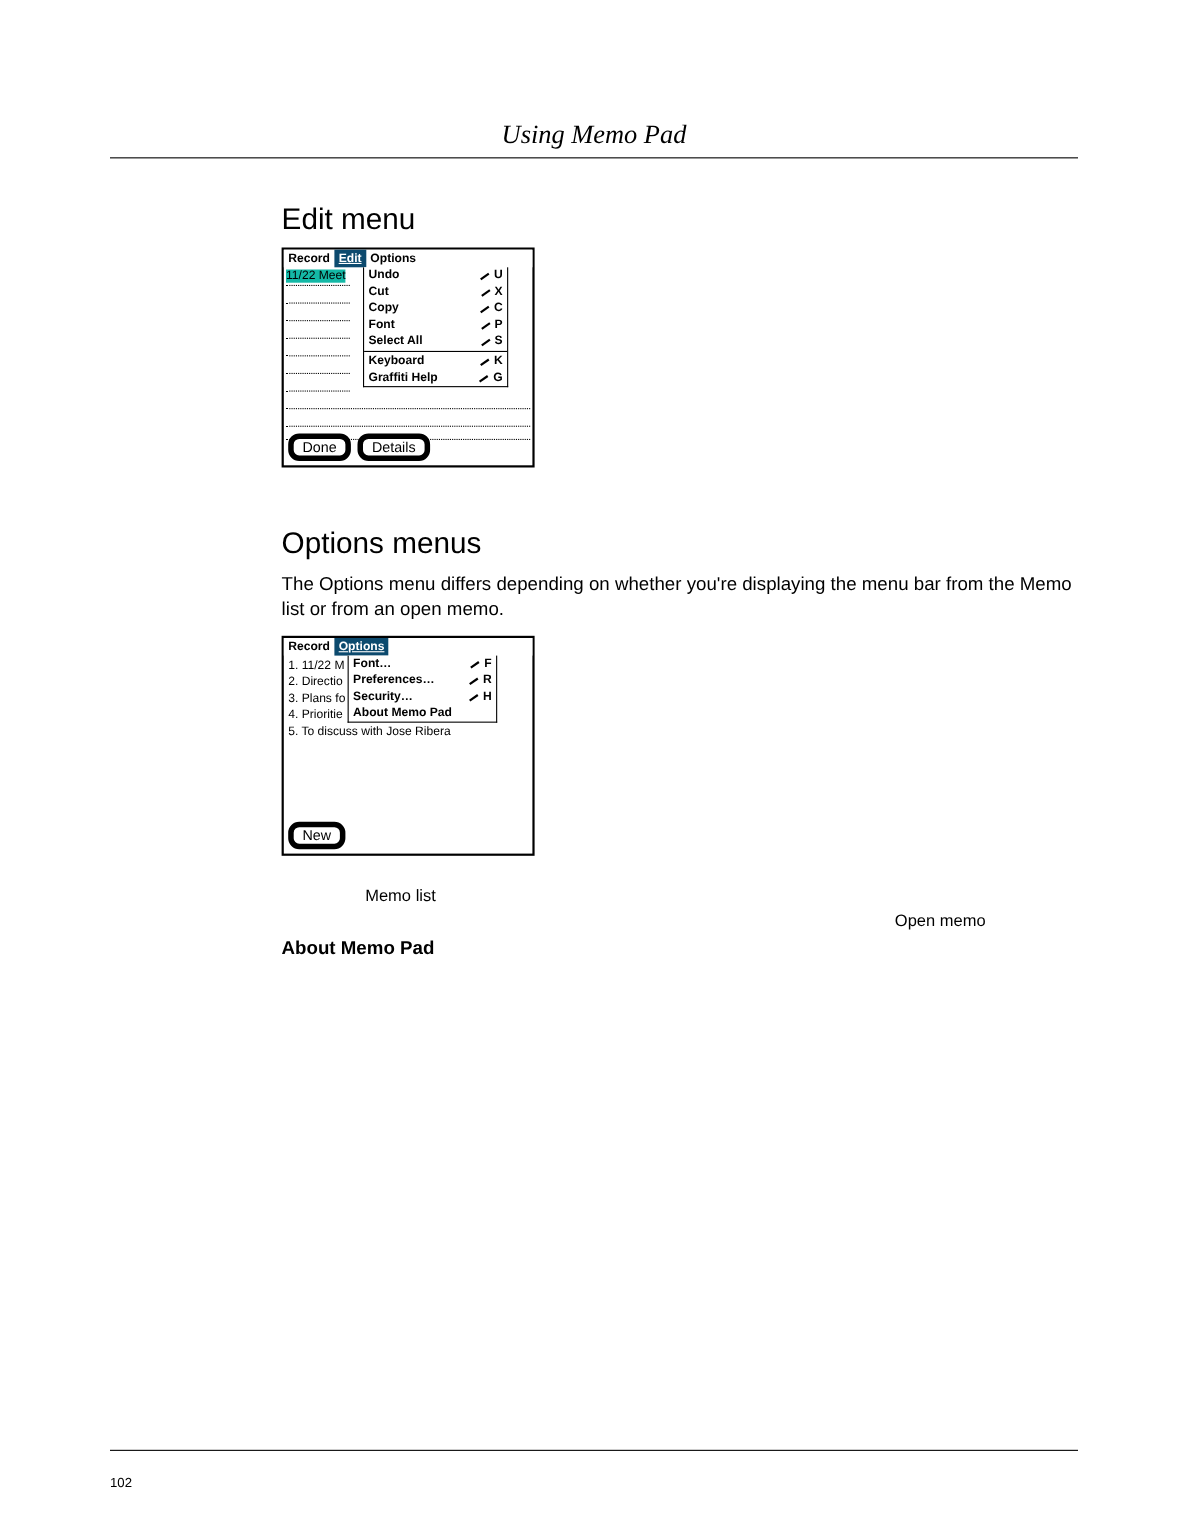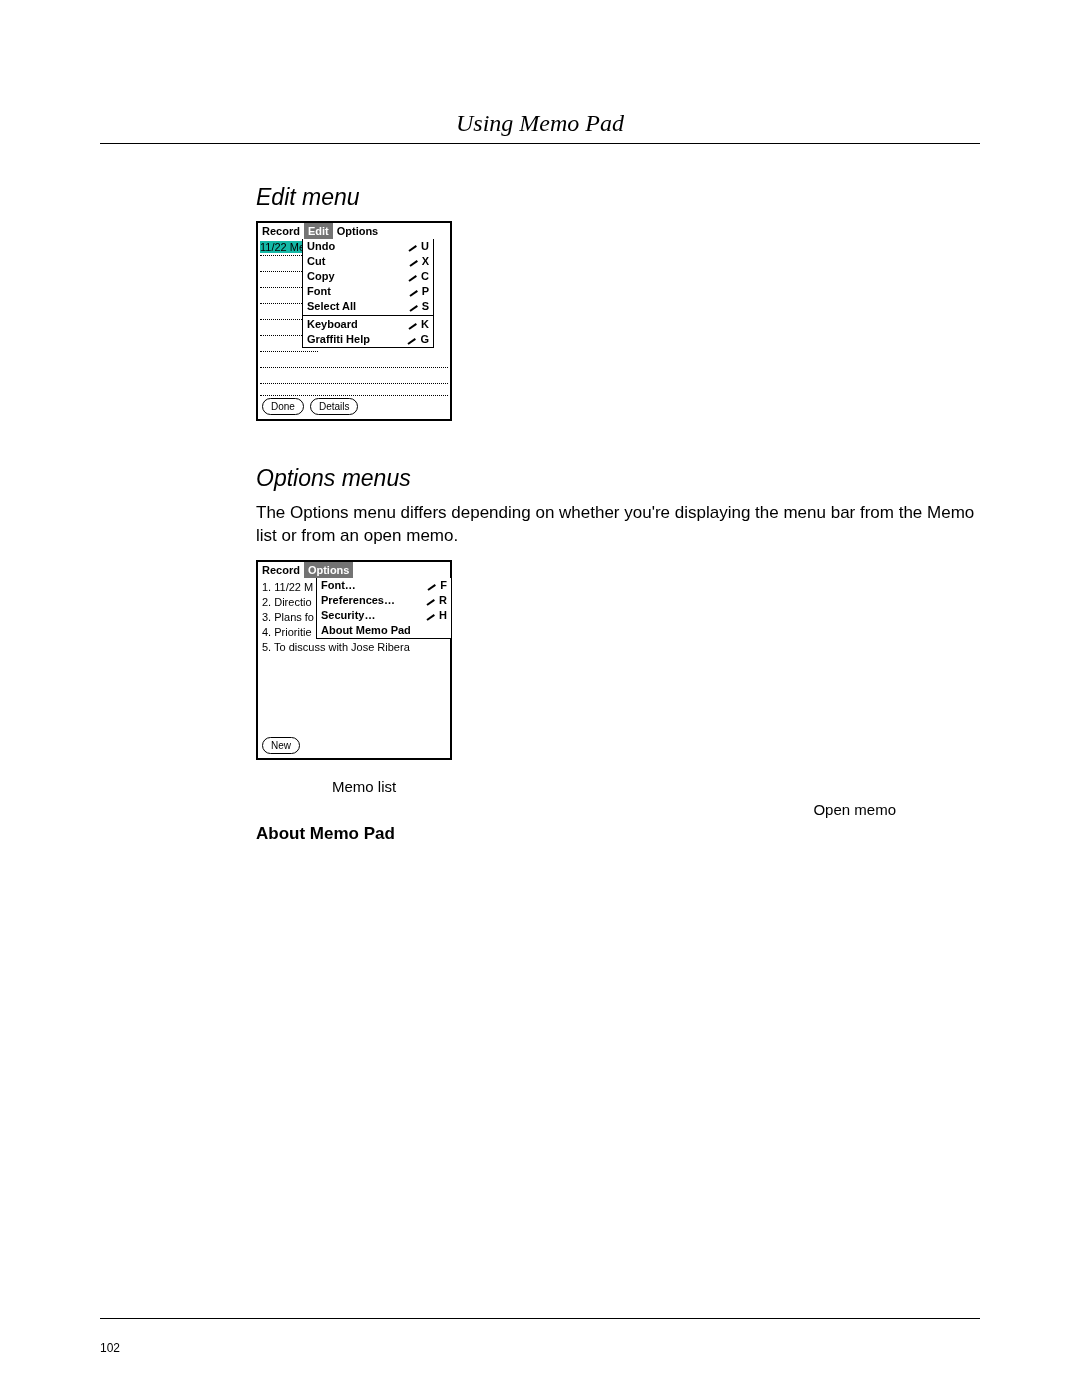--- a/index.html
+++ b/index.html
@@ -26,56 +26,56 @@
     border: none;
     border-top: 1px solid #000;
     margin: 0 0 40px 0;
   }
   .content {
     margin-left: 156px;
   }
   .section-heading {
     font-family: Arial, Helvetica, sans-serif;
     font-weight: 400;
-    font-size: 23px;
+    font-size: 27px;
     margin: 0 0 10px 0;
-    font-style: italic;
   }
   .body-text {
     font-family: Arial, Helvetica, sans-serif;
     font-size: 17px;
     line-height: 1.35;
     margin: 0 0 12px 0;
   }
   
   .device {
-    width: 196px;
+    width: 230px;
     height: 200px;
     border: 2px solid #000;
     box-sizing: border-box;
     position: relative;
     font-family: Verdana, Geneva, sans-serif;
     font-size: 11px;
     background: #fff;
-    margin-bottom: 20px;
+    margin-bottom: 30px;
   }
   .device .menubar {
     display: flex;
     height: 16px;
     background: #fff;
   }
   .device .menubar .mi {
     font-weight: 700;
     padding: 1px 4px 0 4px;
     line-height: 14px;
     user-select: none;
   }
   .device .menubar .mi.active {
-    background: #737373;
+    background: #0c4a6e;
     color: #fff;
+    text-decoration: underline;
   }
   .device .line-stub {
     position: absolute;
     left: 2px;
     border-bottom: 1px dotted #000;
     height: 0;
     width: 58px;
   }
   .device .full-line {
     position: absolute;
@@ -123,24 +123,24 @@
     transform-origin: left center;
   }
   .pill-row {
     position: absolute;
     left: 4px;
     bottom: 4px;
     display: flex;
     gap: 6px;
   }
   .pill {
-    border: 1px solid #000000;
+    border: 5px solid #000000;
     border-radius: 10px;
     padding: 0 8px;
-    font-size: 10px;
+    font-size: 13px;
     line-height: 15px;
     font-family: Verdana, Geneva, sans-serif;
     background: #fff;
     user-select: none;
   }
   
   .memo-list {
     position: absolute;
     left: 4px;
     top: 18px;
@@ -207,21 +207,21 @@
       <div class="line-stub" style="top:64px"></div>
       <div class="line-stub" style="top:80px"></div>
       <div class="line-stub" style="top:96px"></div>
       <div class="line-stub" style="top:112px"></div>
       <div class="line-stub" style="top:128px"></div>
 
       <div class="full-line" style="top:144px"></div>
       <div class="full-line" style="top:160px"></div>
       <div class="full-line" style="top:172px"></div>
 
-      <div class="dropdown" style="left:44px; width:132px;">
+      <div class="dropdown" style="left:72px; width:132px;">
         <div class="row">
           <span>Undo</span>
           <span class="sc"><span class="short-pen"></span><span>U</span></span>
         </div>
         <div class="row">
           <span>Cut</span>
           <span class="sc"><span class="short-pen"></span><span>X</span></span>
         </div>
         <div class="row">
           <span>Copy</span>

